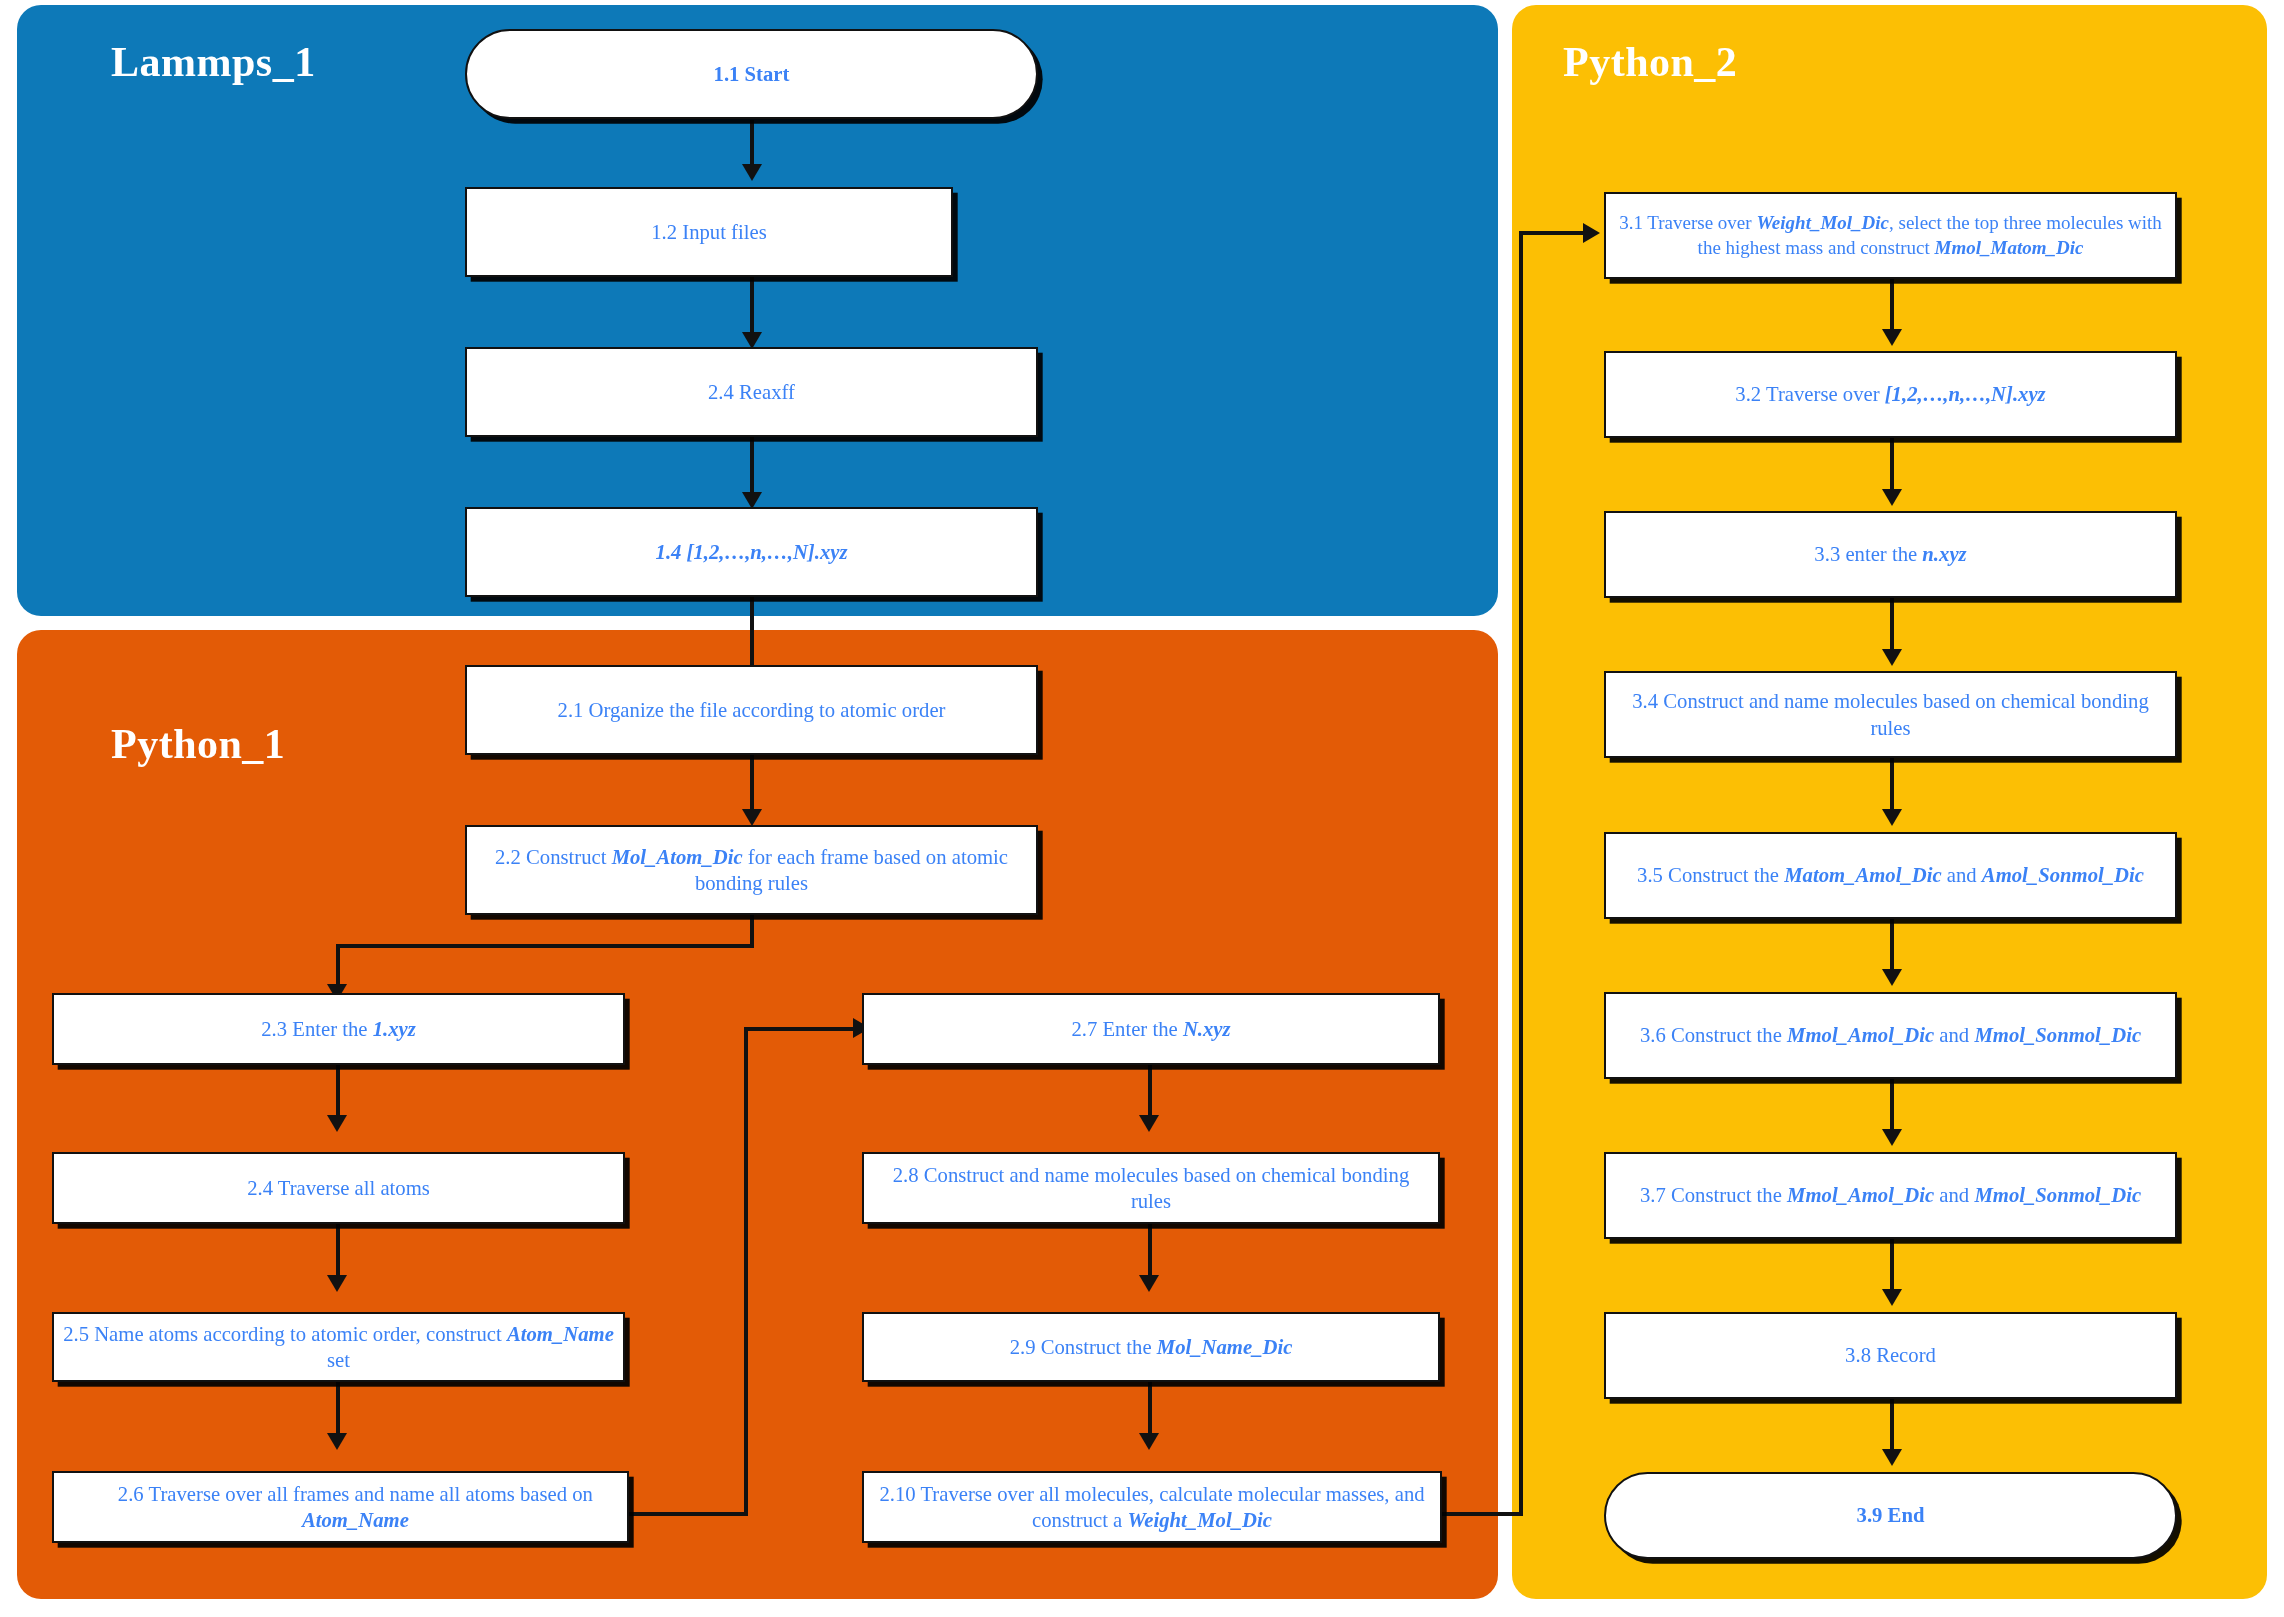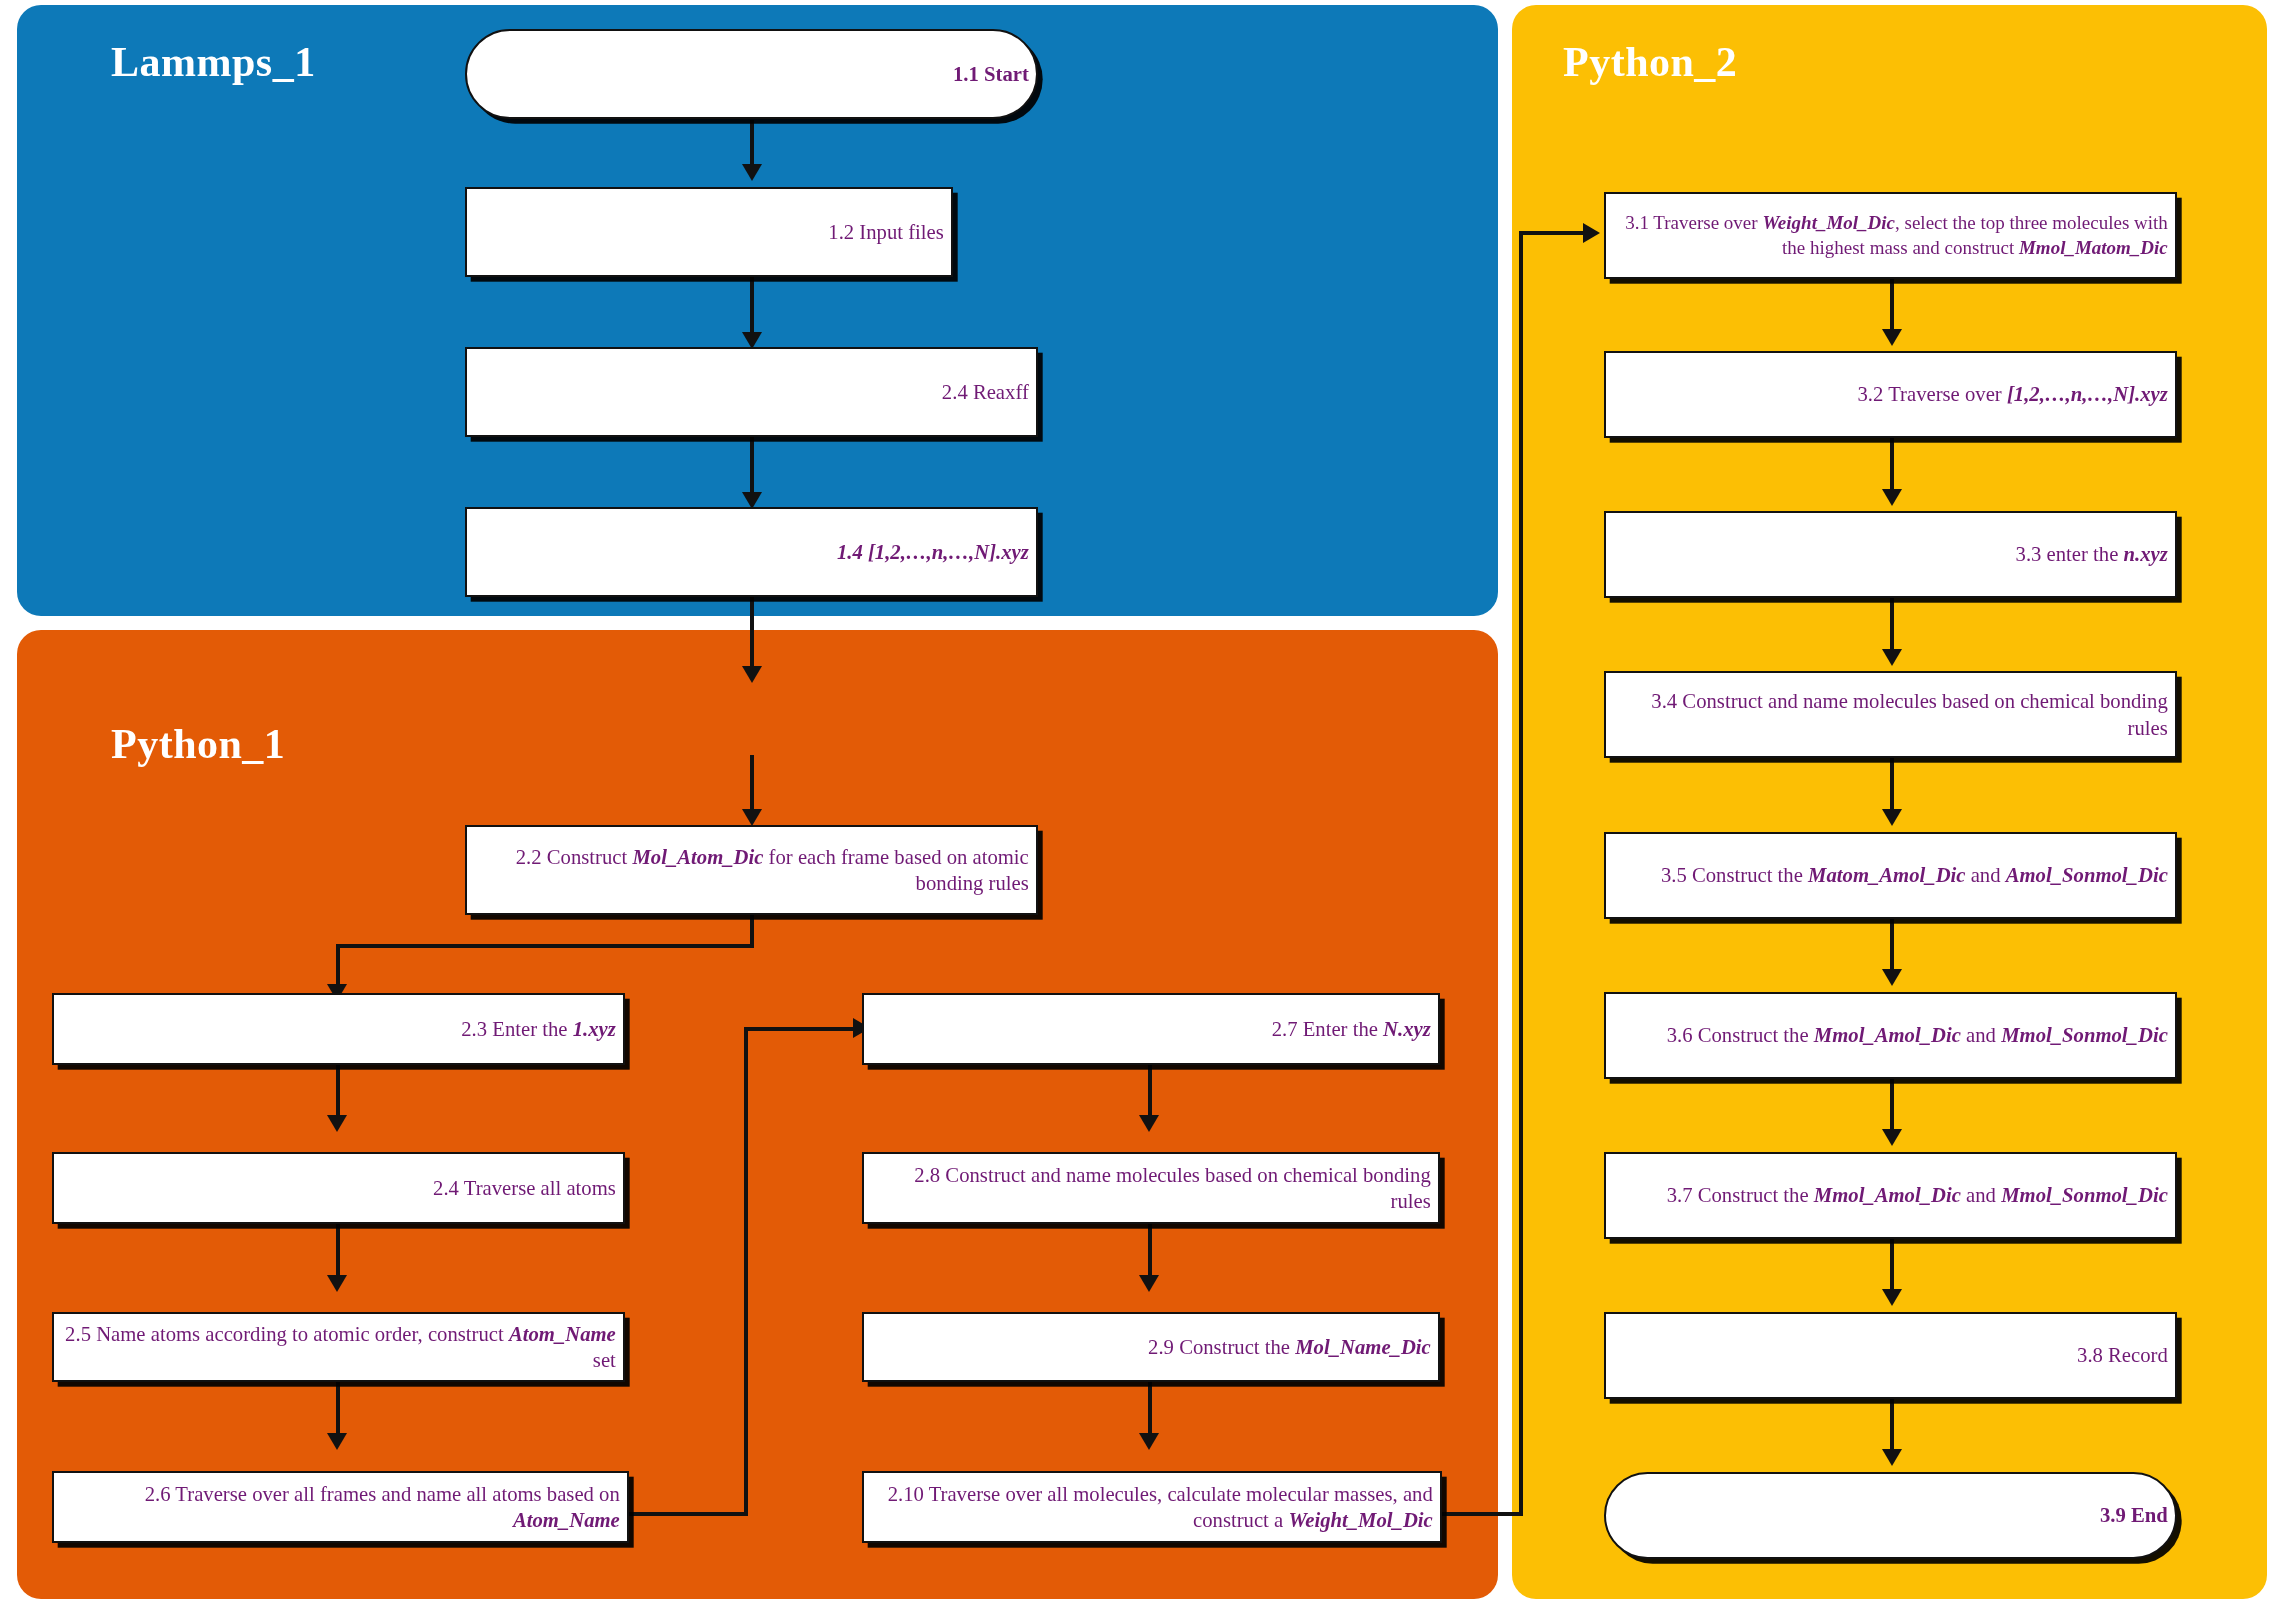--- a/index.html
+++ b/index.html
@@ -14,22 +14,22 @@
 
   .panel-title{position:absolute;color:#ffffff;font-weight:bold;font-size:42px;
                line-height:1;letter-spacing:0.5px;white-space:nowrap;margin-left:8px;}
   #title-lammps{left:103px; top:41px;}
   #title-python1{left:103px; top:723px;}
   #title-python2{left:1555px;top:41px;}
 
   
   .node{position:absolute;background:#ffffff;border:2.6px solid #111111;
         box-shadow:5.2px 5.2px 0 -0.5px rgba(0,0,0,0.92);
-        display:flex;align-items:center;justify-content:center;text-align:right;
-        font-size:20.7px;line-height:1.28;color:#701a75;padding:2.1px 7.2px;
+        display:flex;align-items:center;justify-content:center;text-align:center;
+        font-size:20.7px;line-height:1.28;color:#3b82f6;padding:2.1px 7.2px;
         box-sizing:border-box;}
   .node.term{border-radius:517px;font-weight:bold;}
   .node .t{display:block;width:100%;}
   .node i{font-style:italic;font-weight:bold;}
 
   
   .ln{position:absolute;background:#111111;}
   .vl{width:3.6px;}
   .hl{height:3.6px;}
   .arrow-d{position:absolute;width:0;height:0;
@@ -134,20 +134,23 @@
   </div>
 
   <div class="node" style="left:465px;top:347px;width:573px;height:90px;">
     <span class="t">2.4 Reaxff</span>
   </div>
 
   <div class="node" style="left:465px;top:507px;width:573px;height:90px;">
     <span class="t"><i>1.4 [1,2,…,n,…,N].xyz</i></span>
   </div>
 
+  <div class="node" style="left:465px;top:665px;width:573px;height:90px;">
+    <span class="t">2.1 Organize the file according to atomic order</span>
+  </div>
 
   <div class="node" style="left:465px;top:825px;width:573px;height:90px;">
     <span class="t rich"><span>2.2  Construct </span><i>Mol_Atom_Dic</i><span> for each frame based on atomic bonding rules</span></span>
   </div>
 
   <div class="node" style="left:52px;top:993px;width:573px;height:72px;">
     <span class="t rich"><span>2.3 Enter the </span><i>1.xyz</i></span>
   </div>
 
   <div class="node" style="left:52px;top:1152px;width:573px;height:72px;">

